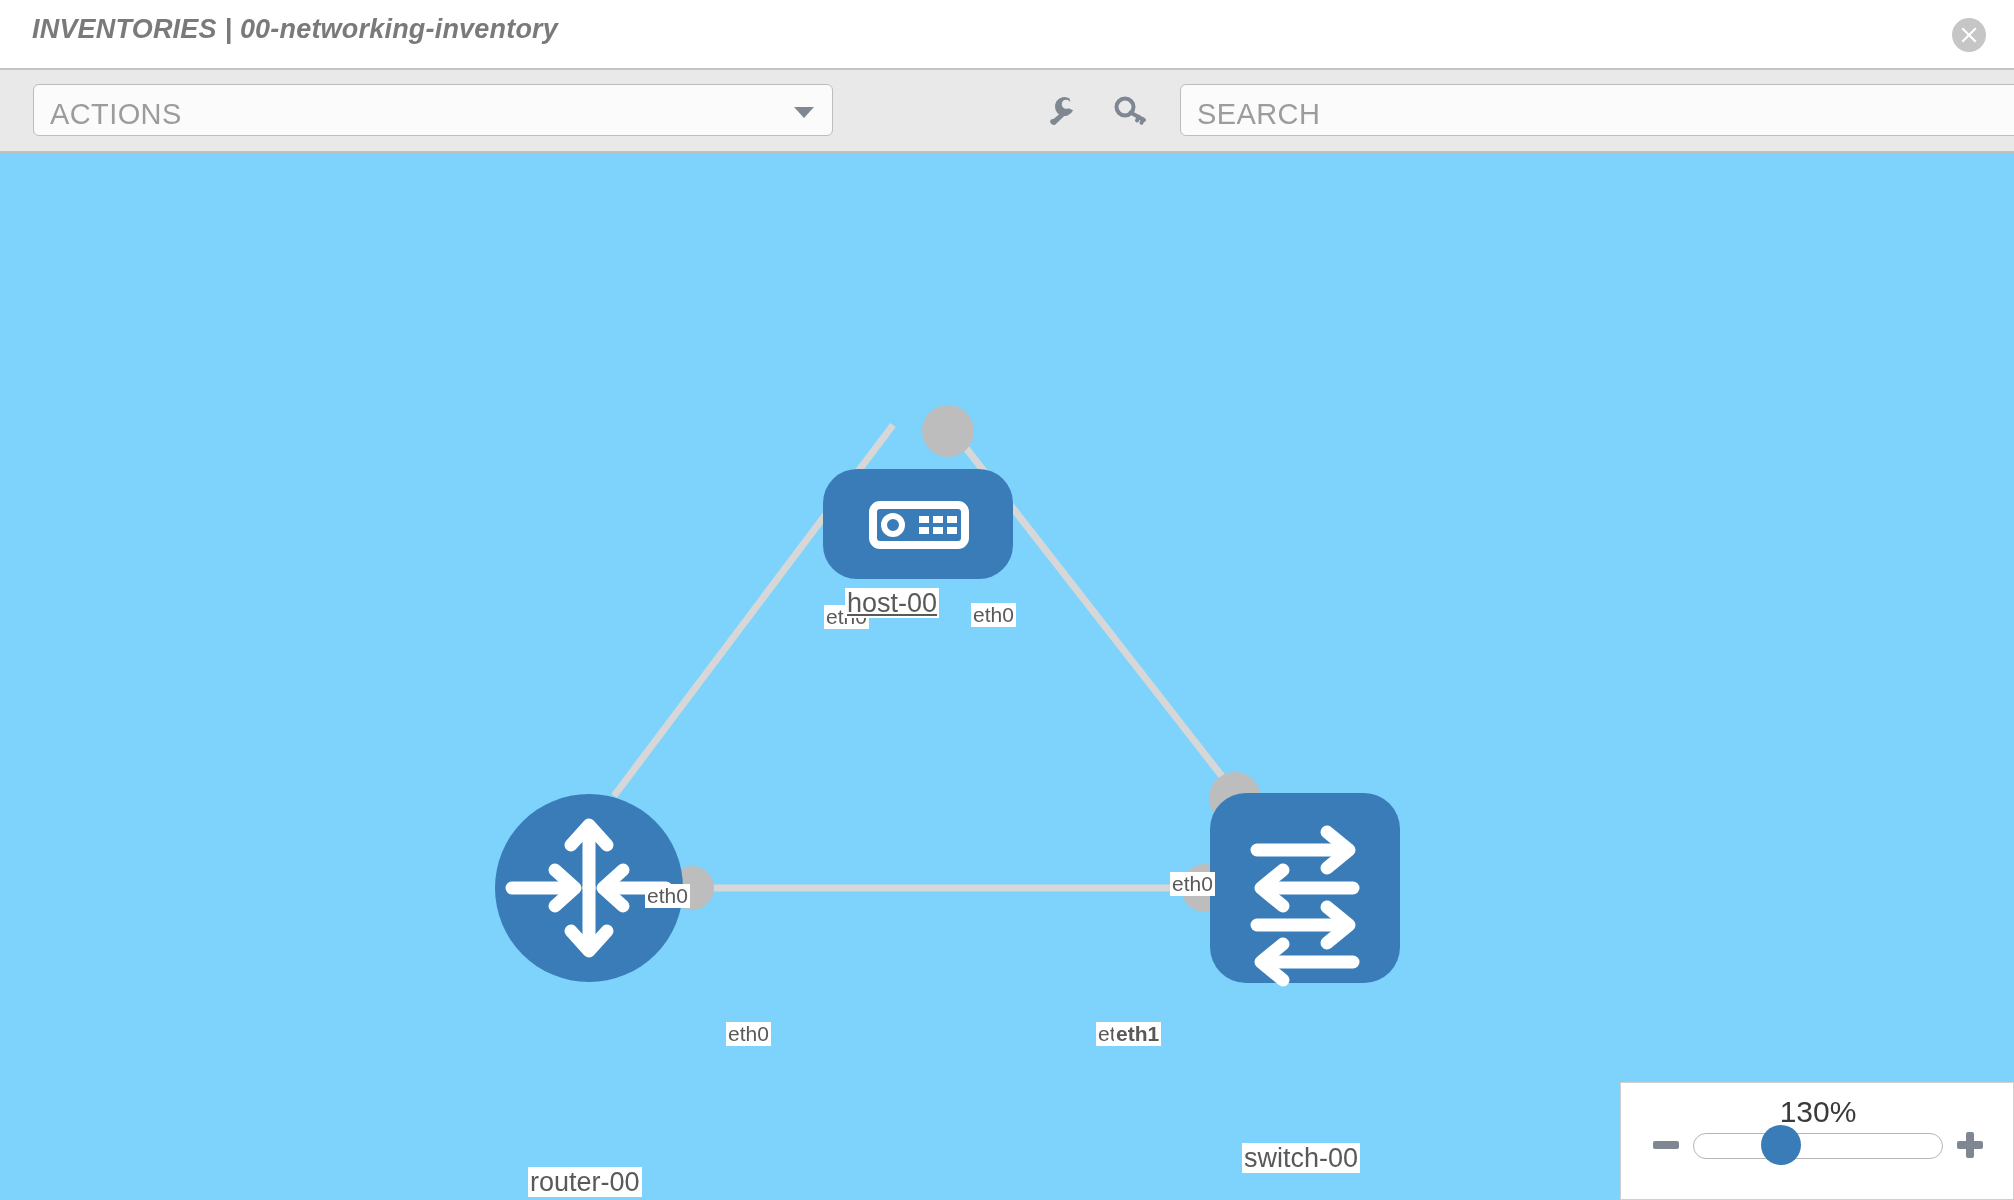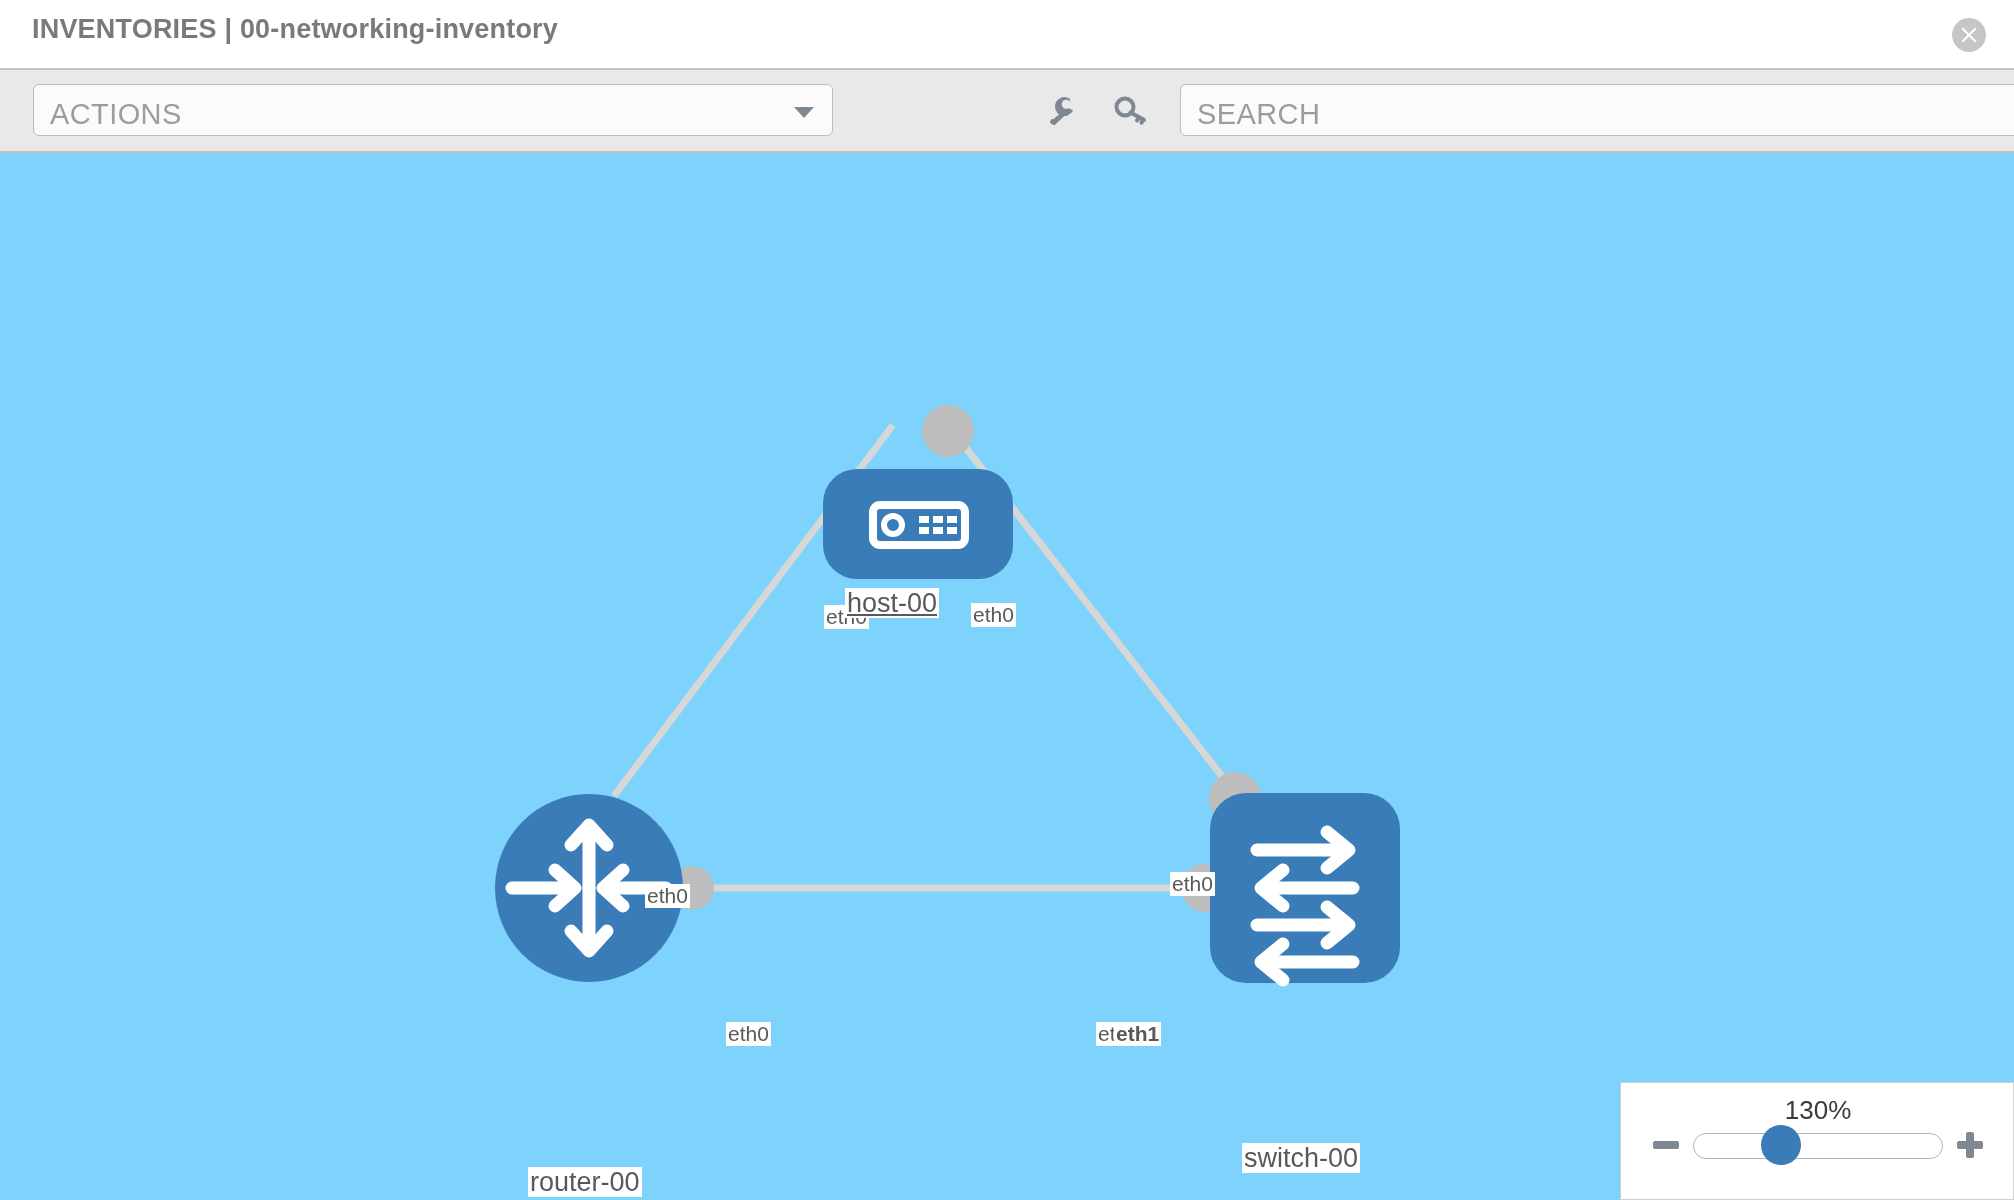--- a/index.html
+++ b/index.html
@@ -17,20 +17,21 @@
     height: 1200px;
     background: #ffffff;
   }
 
   
   .header {
     position: absolute;
     left: 0; top: 0;
     width: 2014px; height: 68px;
     background: #ffffff;
+    font-style: italic;
   }
   .header-title {
     position: absolute;
     left: 32px; top: 14px;
     font-size: 27px;
     font-weight: bold;
     color: #7a7a7a;
     letter-spacing: 0.2px;
     white-space: nowrap;
   }
@@ -121,21 +122,21 @@
     left: 1620px; top: 1082px;
     width: 394px; height: 118px;
     background: #ffffff;
     border: 1px solid #cfcfcf;
   }
   .zoom-value {
     position: absolute;
     left: 0; top: 12px;
     width: 394px;
     text-align: center;
-    font-size: 26px;
+    font-size: 30px;
     color: #3a3a3a;
   }
   .zoom-minus, .zoom-plus {
     position: absolute;
     top: 47px;
     cursor: pointer;
   }
   .zoom-minus { left: 30px; }
   .zoom-plus  { left: 334px; }
   .zoom-track {

